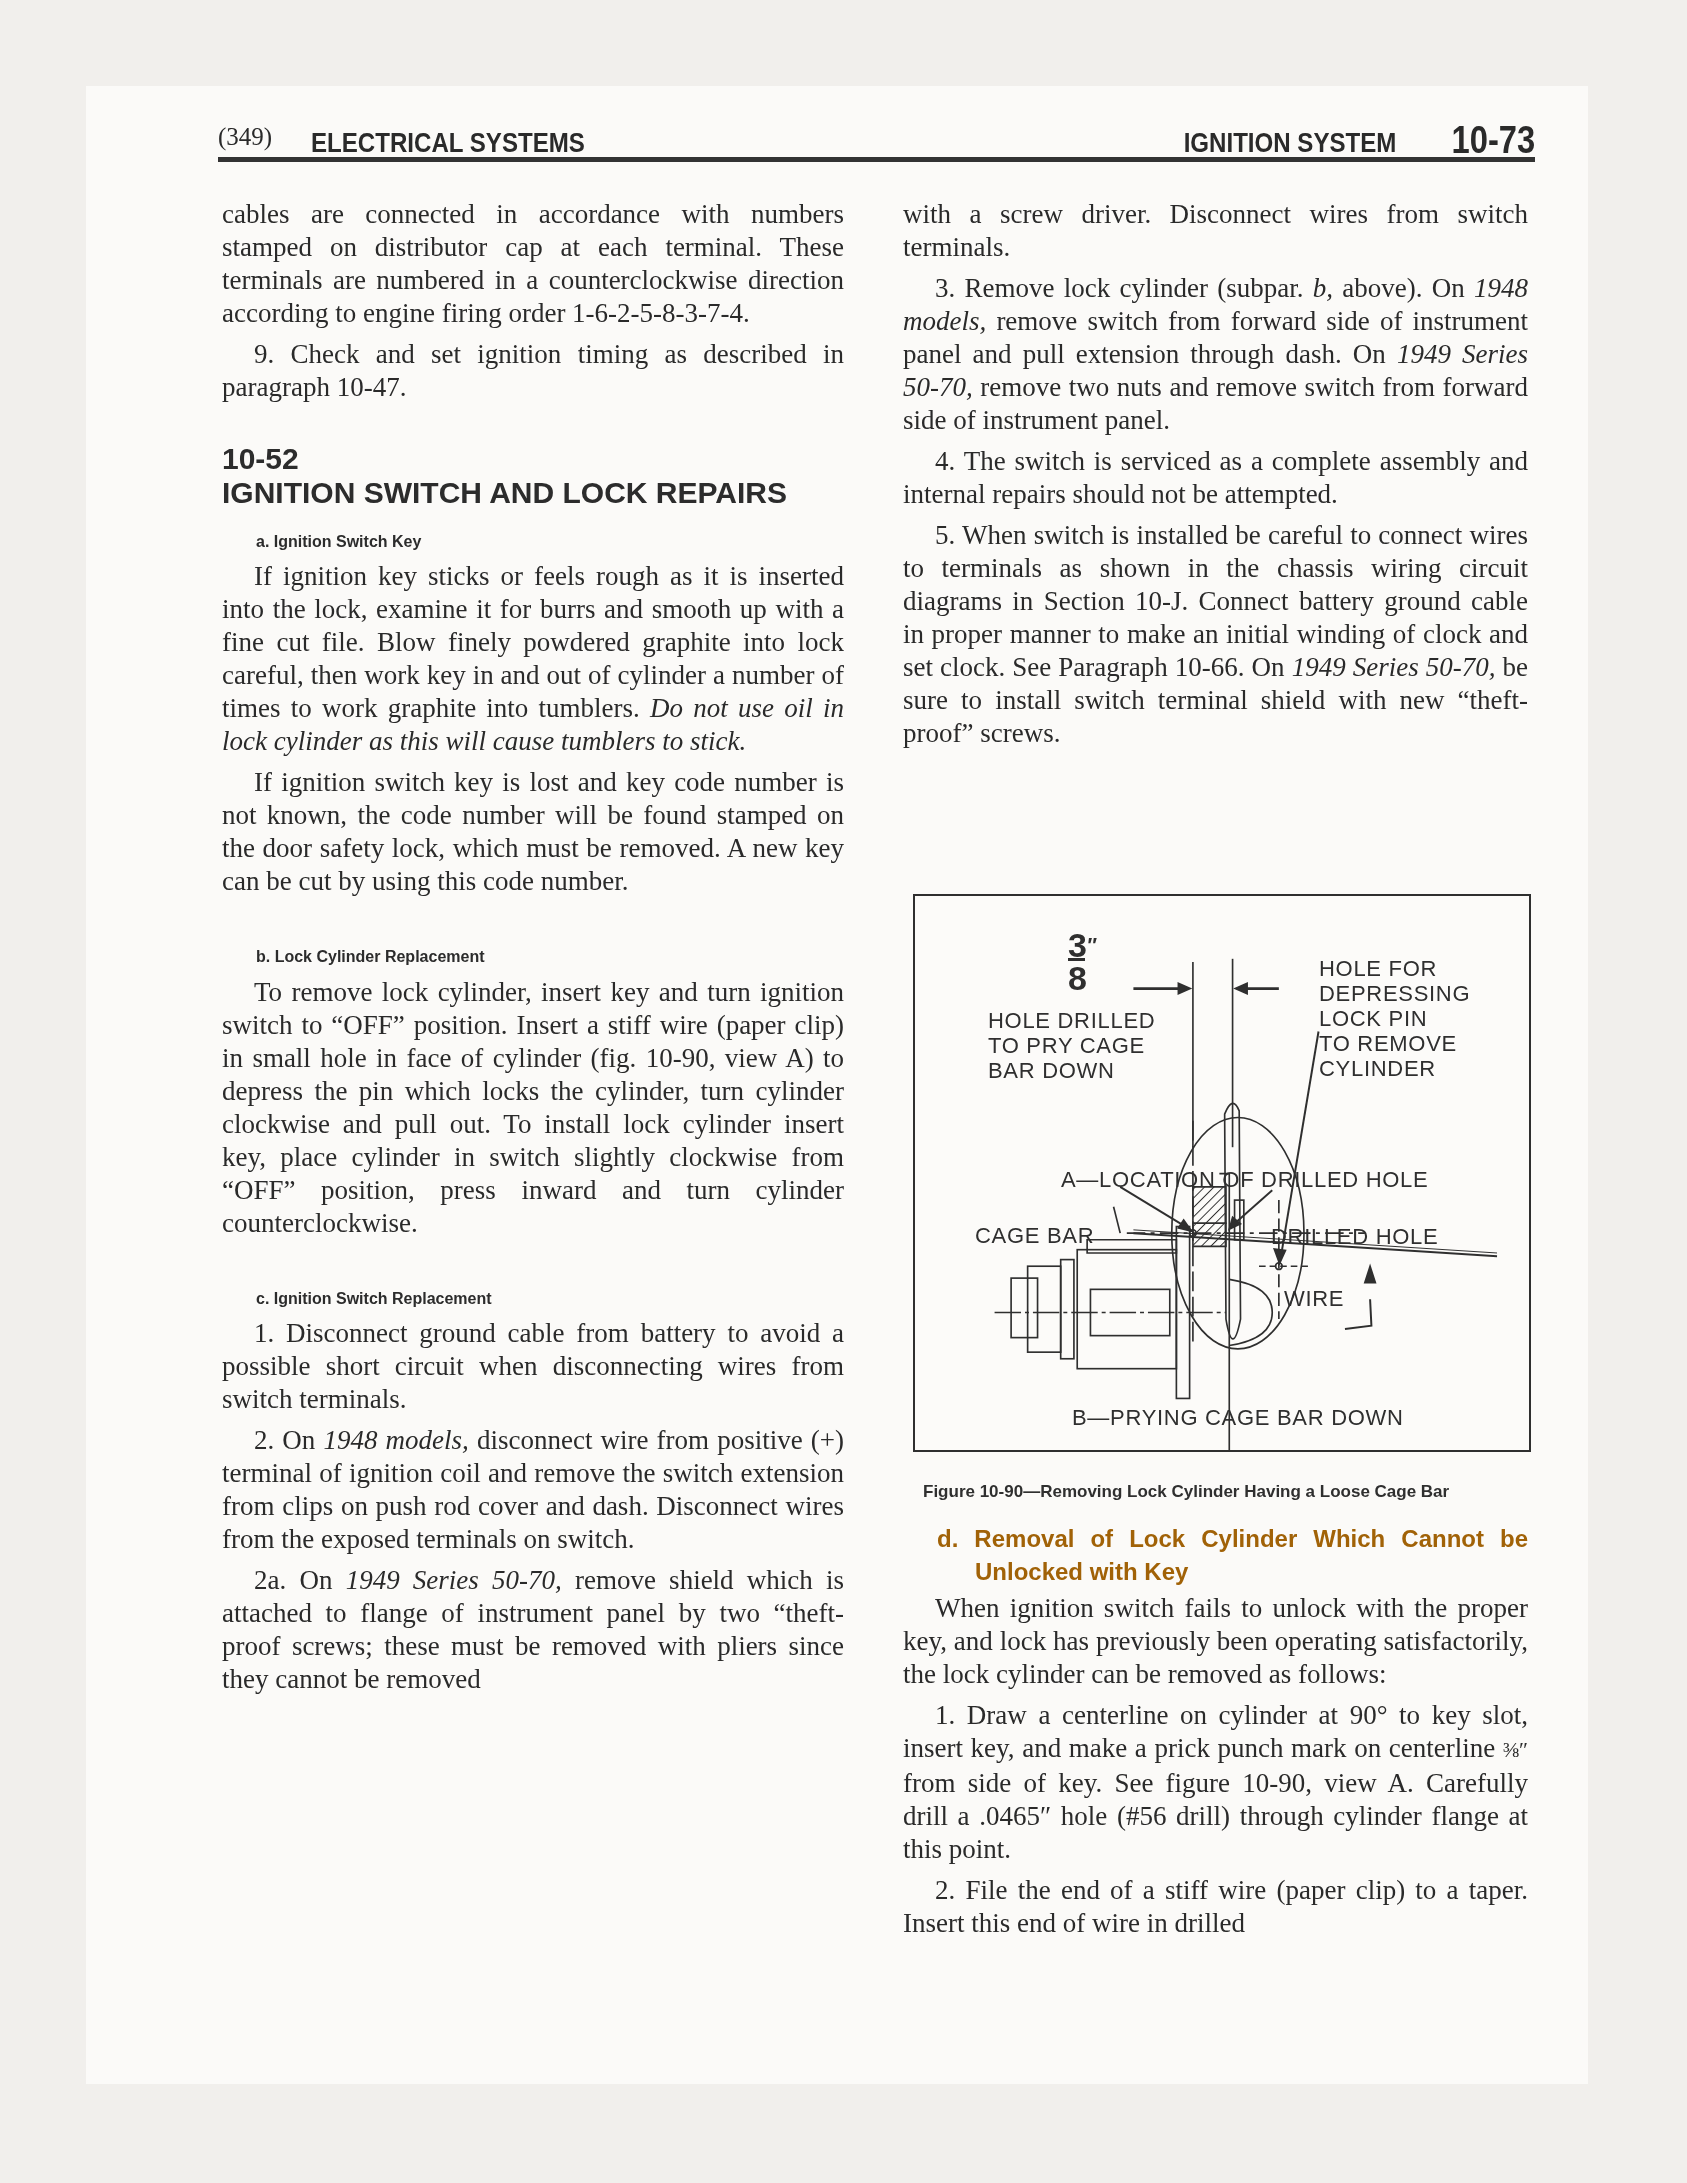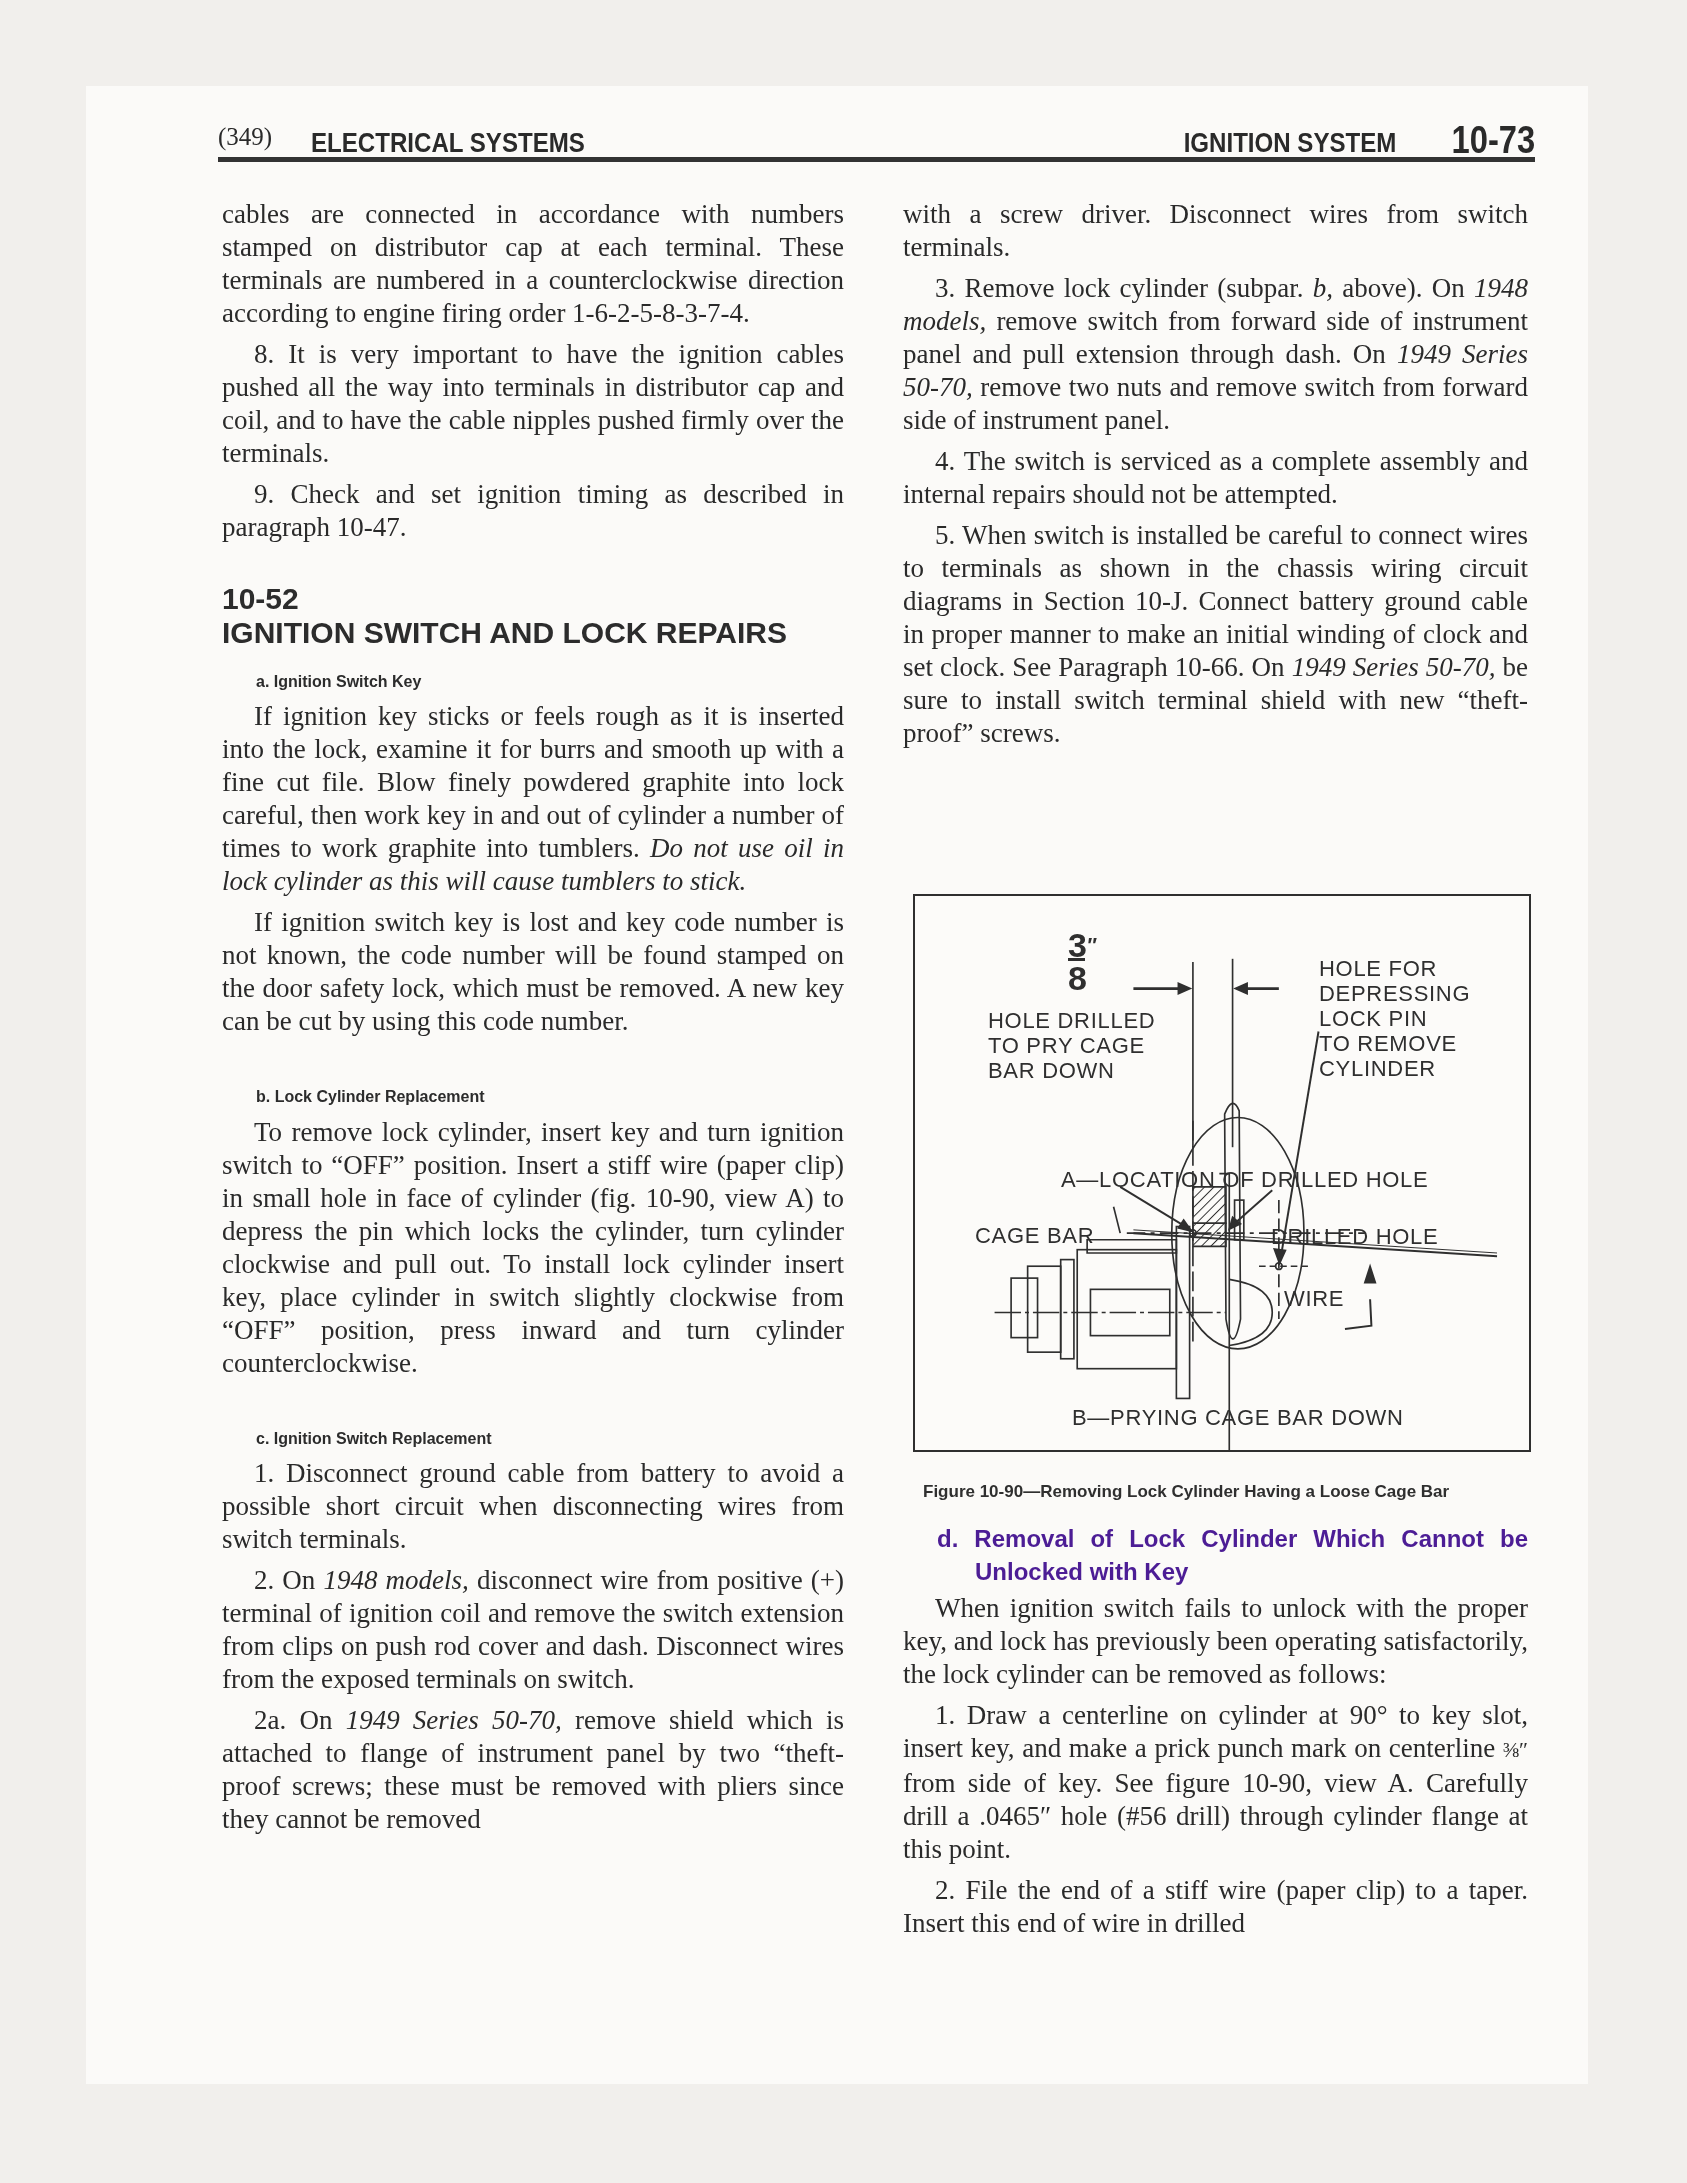--- a/index.html
+++ b/index.html
@@ -73,21 +73,21 @@
   .sub-h {
     font-family: "Liberation Sans", sans-serif;
     font-weight: bold; font-size: 16px; line-height: 33px;
     color: #2c2c2c;
     margin: 6.6px 0 2.6px 34px;
   }
   .sub-h.spaced { margin-top: 42px; }
   .sub-h2 {
     font-family: "Liberation Sans", sans-serif;
     font-weight: bold; font-size: 24px; line-height: 33px;
-    color: #4c1d95;
+    color: #a16207;
     margin: 20px 0 4px 34px;
     padding-left: 38px; text-indent: -38px;
   }
 
   .figure {
     position: absolute; left: 913px; top: 894px;
     width: 614px; height: 554px;
     border: 2.6px solid #2f2f2f;
     background: #fcfbf9;
   }
@@ -113,21 +113,20 @@
 <div class="header">
   <span class="pnum">(349)</span>
   <span class="left-title">ELECTRICAL SYSTEMS</span>
   <span class="right-title">IGNITION SYSTEM</span>
   <span class="section-num">10-73</span>
 </div>
 <div class="rule"></div>
 
 <div class="col left">
   <p>cables are connected in accordance with numbers stamped on distributor cap at each terminal. These terminals are numbered in a counterclockwise direction according to engine firing order 1-6-2-5-8-3-7-4.</p>
-  <p class="indent">8. It is very important to have the ignition cables pushed all the way into terminals in distributor cap and coil, and to have the cable nipples pushed firmly over the terminals.</p>
   <p class="indent">9. Check and set ignition timing as described in paragraph 10-47.</p>
 
   <div class="sec-h">
     <span class="n">10-52</span>
     <span>IGNITION SWITCH AND LOCK REPAIRS</span>
   </div>
 
   <div class="sub-h">a.  Ignition Switch Key</div>
   <p class="indent"><span>If ignition key sticks or feels rough as it is inserted into the lock, examine it for burrs and smooth up with a fine cut file. Blow finely powdered graphite into lock careful, then work key in and out of cylinder a number of times to work graphite into tumblers. </span><em>Do not use oil in lock cylinder as this will cause tumblers to stick.</em></p>
   <p class="indent">If ignition switch key is lost and key code number is not known, the code number will be found stamped on the door safety lock, which must be removed. A new key can be cut by using this code number.</p>

